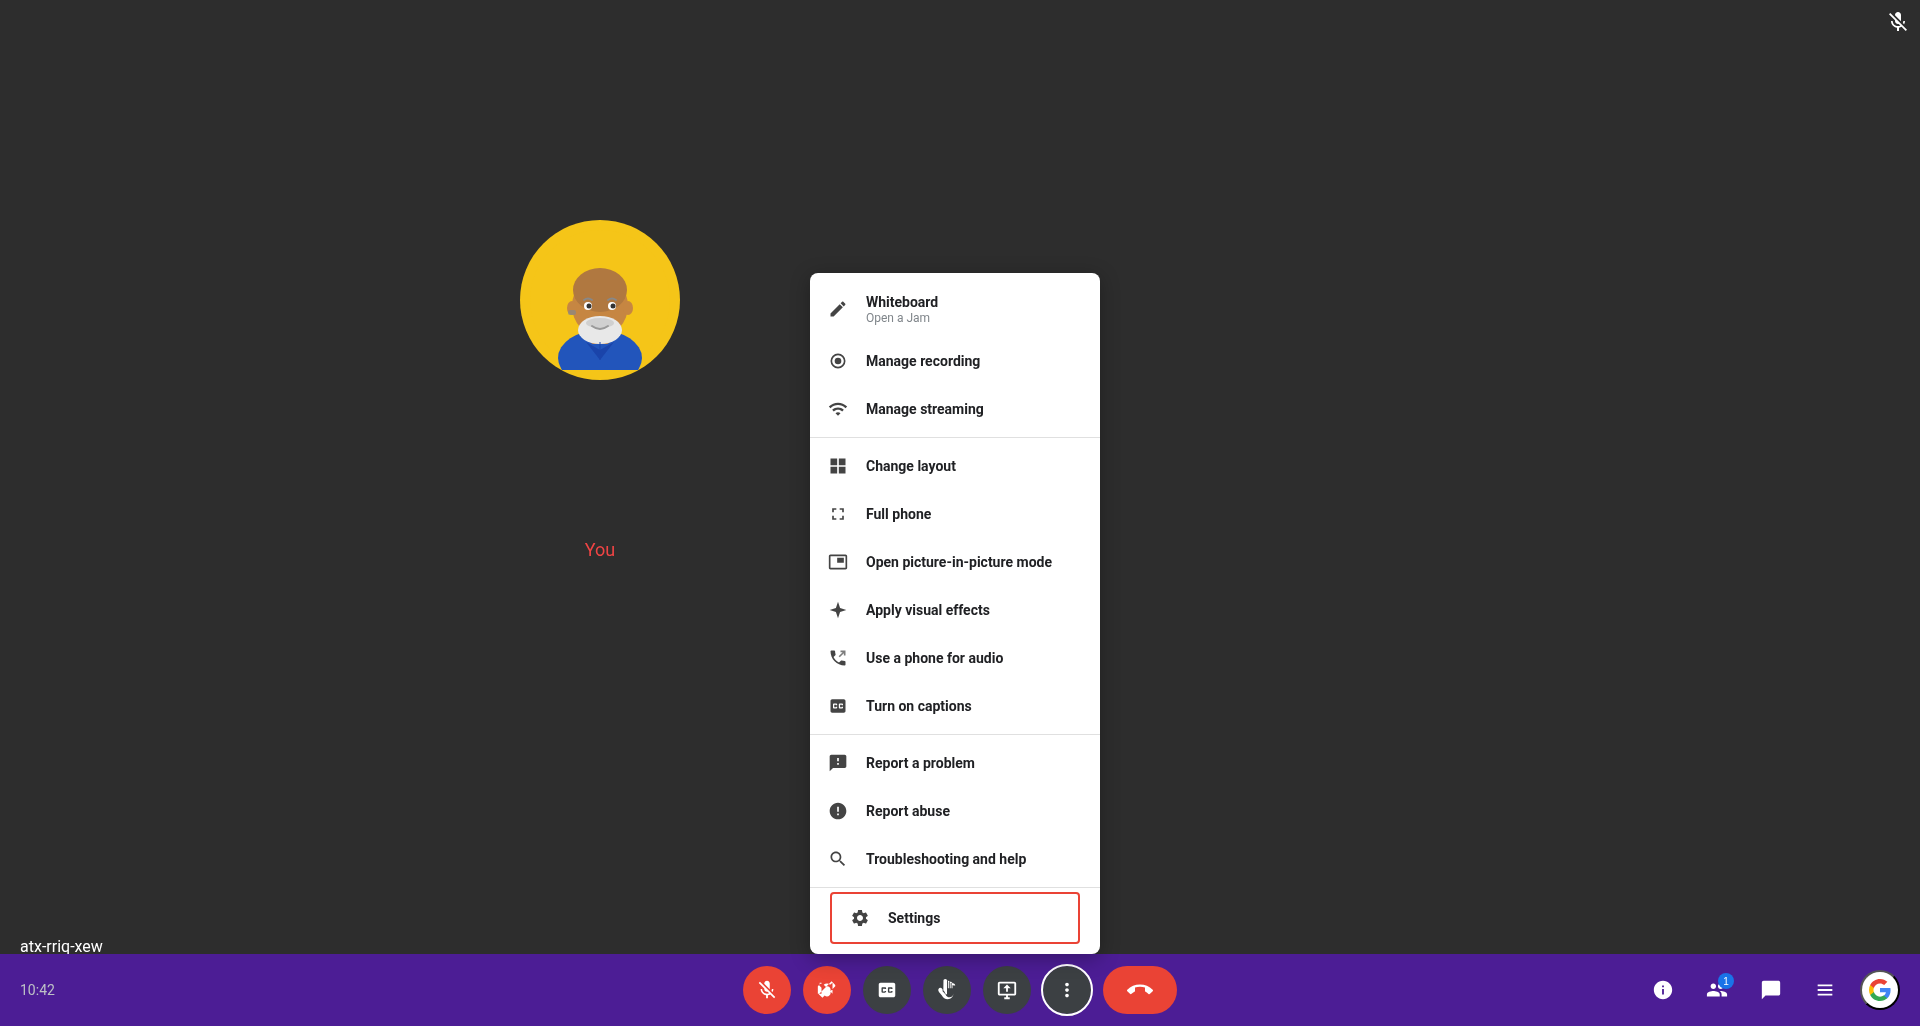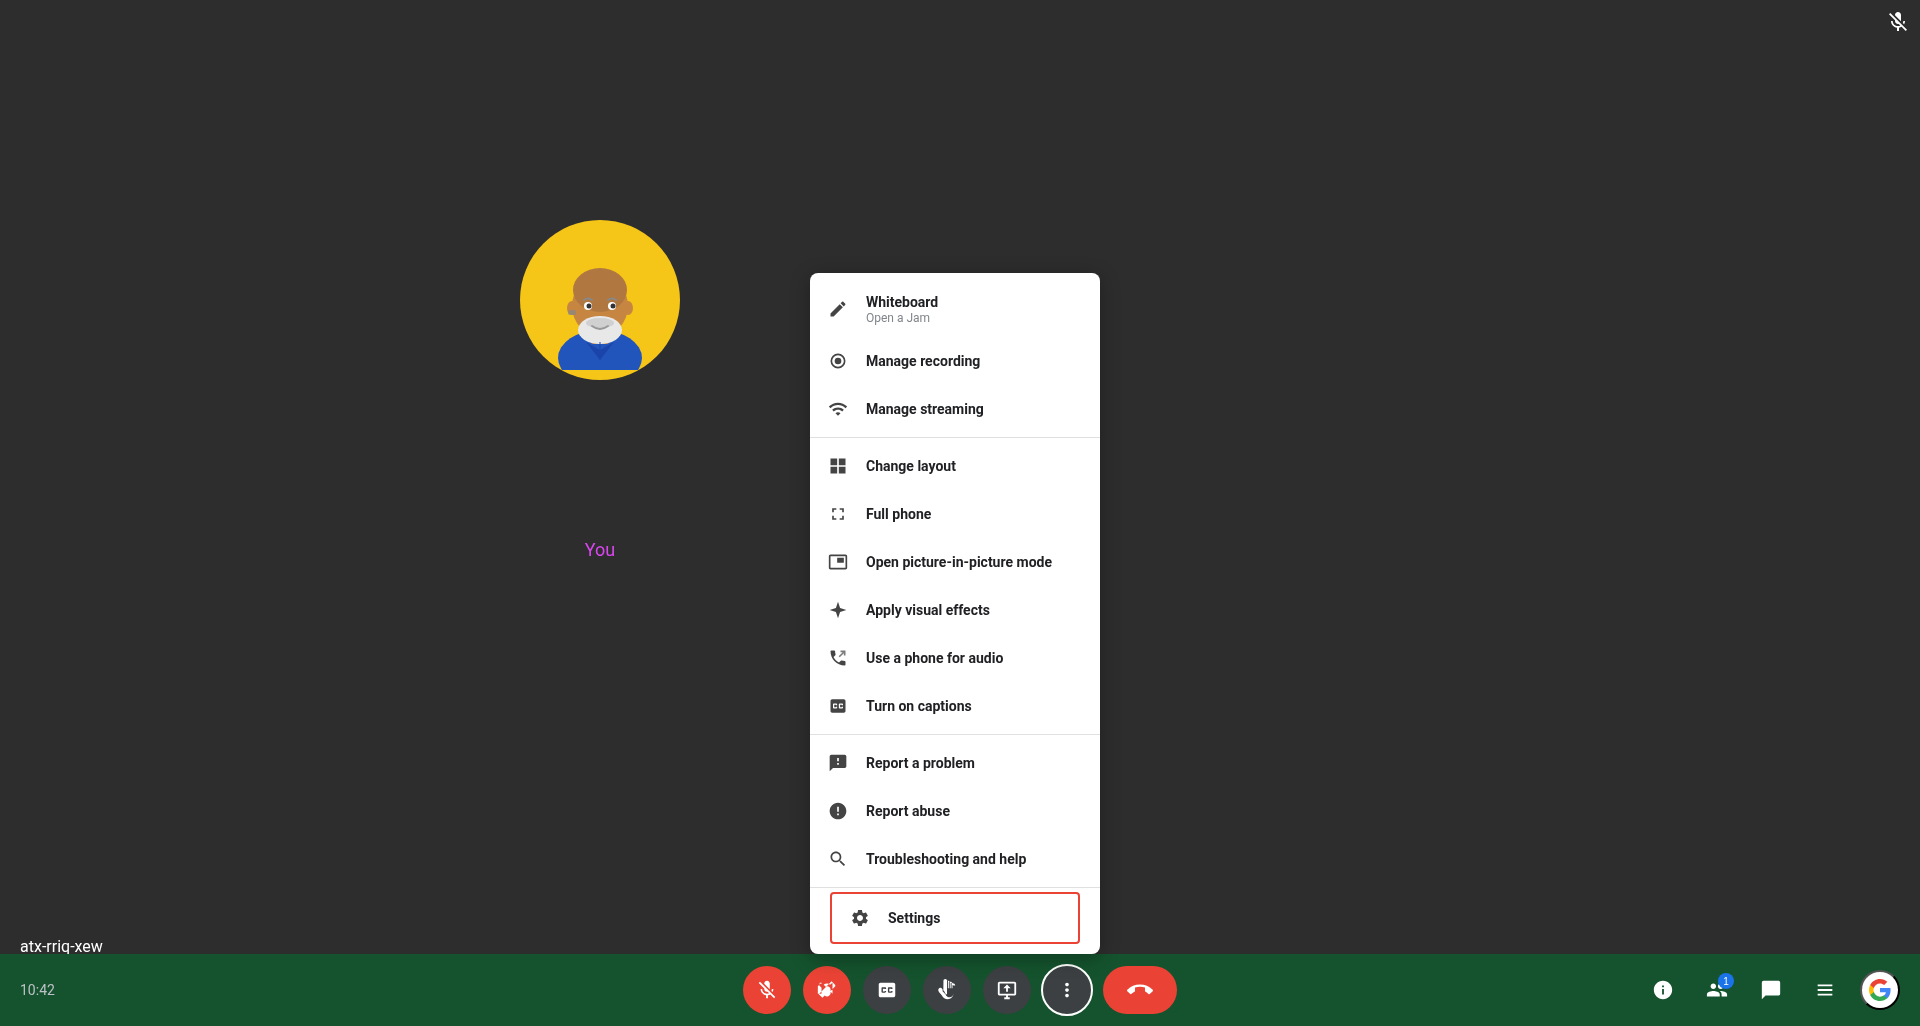--- a/index.html
+++ b/index.html
@@ -41,21 +41,21 @@
       overflow: hidden;
     }
 
     
     .avatar-svg {
       width: 140px;
       height: 140px;
     }
 
     .participant-label {
-      color: #d946ef;
+      color: #ef4444;
       font-size: 18px;
       margin-top: 12px;
       position: absolute;
       bottom: -180px;
       left: 50%;
       transform: translateX(-50%);
       white-space: nowrap;
     }
 
     
@@ -76,21 +76,21 @@
       font-size: 20px;
     }
 
     
     .toolbar {
       position: absolute;
       bottom: 0;
       left: 0;
       right: 0;
       height: 72px;
-      background: #14532d;
+      background: #4c1d95;
       display: flex;
       align-items: center;
       justify-content: space-between;
       padding: 0 20px;
     }
 
     .toolbar-left {
       display: flex;
       align-items: center;
       gap: 8px;

